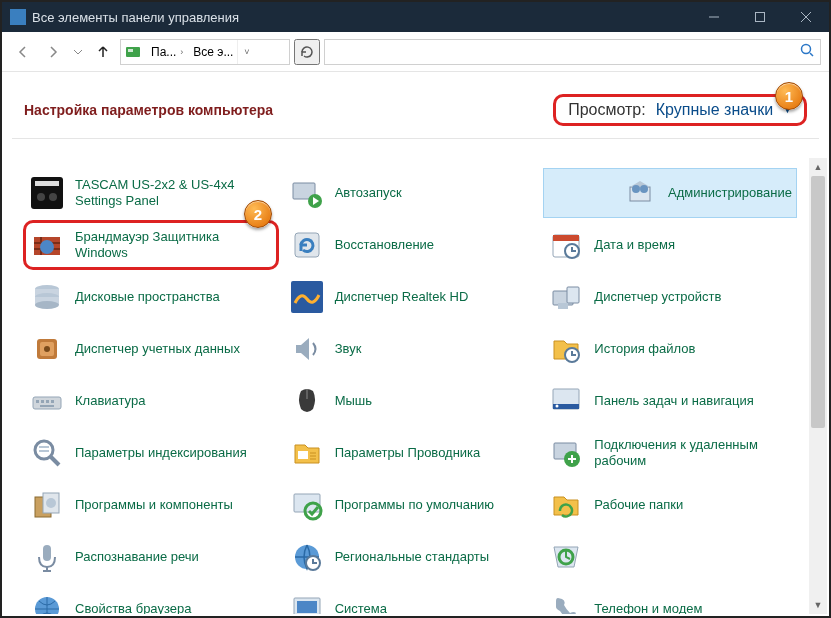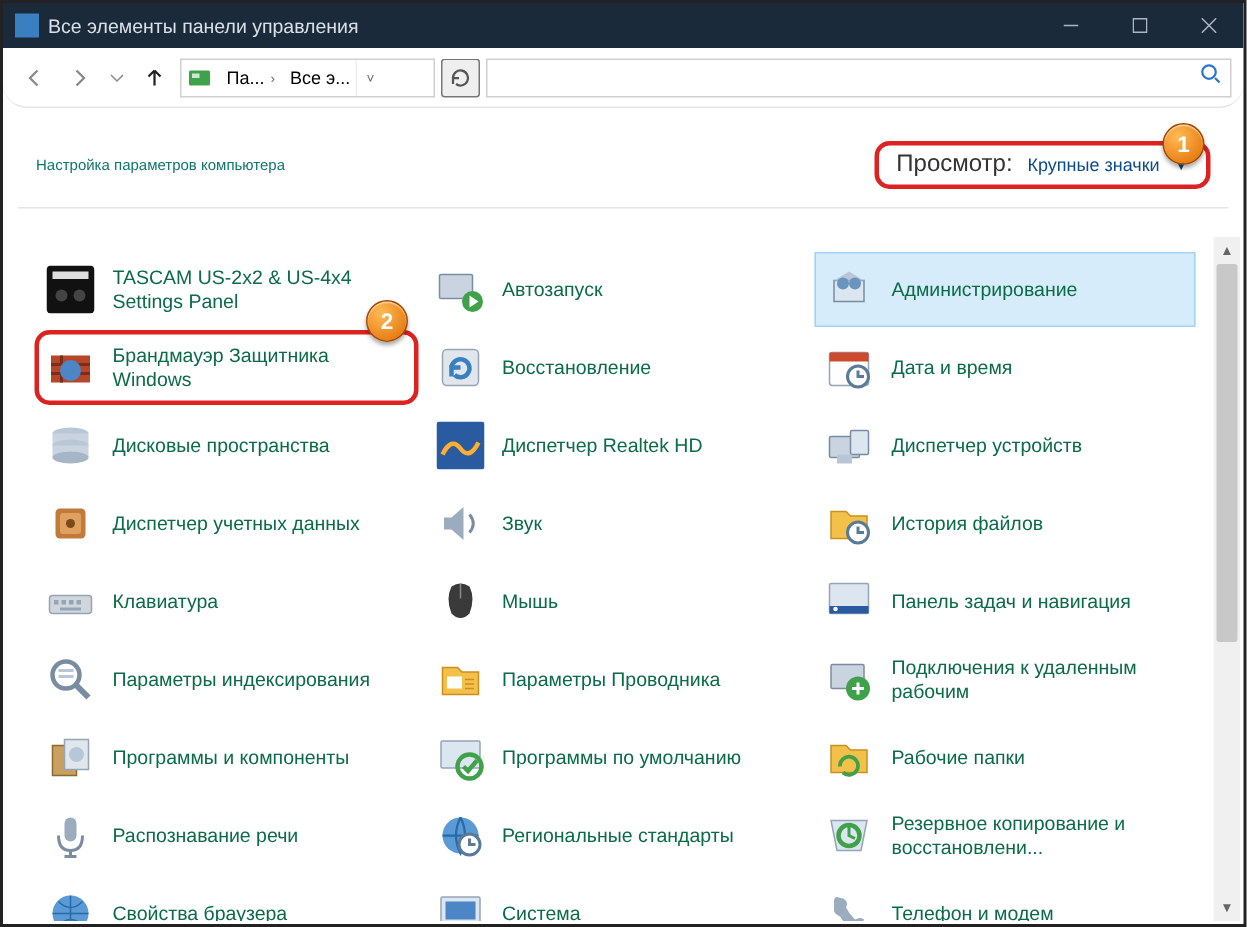--- a/index.html
+++ b/index.html
@@ -6,58 +6,58 @@
   body { background: #fff; }
   .window { width: 831px; height: 618px; border: 2px solid #222; position: relative; overflow: hidden; background: #fff; }
 
   
   .titlebar { height: 30px; background: #1b2a3a; display: flex; align-items: center; color: #d9e0e7; font-size: 13px; }
   .titlebar .title-icon { width: 16px; height: 16px; margin: 0 6px 0 8px; background: #3a7fbf; display: inline-block; }
   .titlebar .title-text { flex: 1; }
   .titlebar .win-btn { width: 46px; height: 30px; display:flex; align-items:center; justify-content:center; color:#aab6c3; }
 
   
-  .navbar { height: 40px; display:flex; align-items:center; padding: 4px 8px; gap:4px; border-bottom: 1px solid #e5e5e5; border-radius: 16px; }
+  .navbar { height: 40px; display:flex; align-items:center; padding: 4px 8px; gap:4px; border-bottom: 1px solid #e5e5e5; }
   .nav-btn { width:26px; height:26px; display:flex; align-items:center; justify-content:center; color:#888; border:none; background:transparent; }
   .nav-btn.enabled { color:#222; }
   .breadcrumb { flex: 0 0 auto; display:flex; align-items:center; border:1px solid #d0d0d0; height:26px; min-width: 170px; }
   .bc-icon { width:16px; height:16px; margin:0 4px; display:inline-block; }
   .bc-seg { display:flex; align-items:center; padding: 0 4px 0 6px; font-size:12px; height:100%; }
   .bc-seg .chev { margin-left:4px; color:#666; font-size:9px; }
   .bc-drop { width:18px; display:flex;align-items:center;justify-content:center; color:#666; font-size:9px; border-left:1px solid #eee; height:100%;}
   .refresh-btn { width:26px;height:26px;display:flex;align-items:center;justify-content:center;color:#555; }
   .searchbox { flex:1; height:26px; border:1px solid #d0d0d0; display:flex; align-items:center; position:relative; }
   .searchbox input { width:100%; border:none; outline:none; font-size:12px; padding:0 28px 0 6px; height:100%; background:transparent; }
   .searchbox .mag { position:absolute; right:6px; color:#555; }
 
   
   .header-row { padding: 22px 22px 12px 22px; display:flex; align-items:center; justify-content:space-between; }
-  .header-row h1 { font-size:10px; font-weight:400; color:#0f766e; }
+  .header-row h1 { font-size:14px; font-weight:700; color:#7f1d1d; }
   .viewbox { border:3px solid #d22; border-radius: 10px; padding: 4px 12px; display:flex; align-items:center; gap:10px; position:relative; }
   .viewbox .lbl { font-size:16px; color:#333; }
-  .viewbox .val { font-size:12px; color:#0a4c8a; }
+  .viewbox .val { font-size:16px; color:#0a4c8a; }
   .viewbox .dd { color:#0a4c8a; font-size:9px; }
 
   
   .badge { position:absolute; width:28px; height:28px; border-radius:50%; background: radial-gradient(circle at 35% 30%, #ffbb55, #e06a00); border:1px solid #a04800; box-shadow: 0 2px 3px rgba(0,0,0,.35), inset 0 1px 1px rgba(255,255,255,.6); color:#fff; font-weight:700; font-size:15px; display:flex; align-items:center; justify-content:center; z-index:20; }
   .badge-1 { top: 80px; right: 26px; }
   .badge-2 { top: 198px; left: 242px; }
 
   
   .divider { border-top:1px solid #e5e5e5; margin: 0 10px; }
   .content-wrap { position:absolute; top:156px; bottom:2px; left:2px; right:2px; overflow:hidden; }
   .scroll-area { position:absolute; top:0; bottom:0; left:0; right:18px; overflow:hidden; padding: 10px 12px 0 20px; }
   .scrollbar { position:absolute; right:0; top:0; bottom:0; width:18px; background:#f0f0f0; display:flex; flex-direction:column; }
   .scrollbar .arrow { height:18px; display:flex;align-items:center;justify-content:center; color:#666; font-size:9px; }
   .scrollbar .track { flex:1; position:relative; }
   .scrollbar .thumb { position:absolute; top:0; left:2px; right:2px; height:60%; background:#c8c8c8; border-radius:2px; }
 
   .grid { display:grid; grid-template-columns: repeat(3, 1fr); column-gap: 6px; row-gap: 2px; }
   .item { display:flex; align-items:center; min-height:50px; padding: 2px 4px; gap:10px; border:1px solid transparent; }
-  .item.selected { background:#d6ecfa; border-color:#a4d3f2; }
+  .item.selected { background:#d6ecfa; border-color:#a4d3f2;justify-content:flex-end; }
   .item .icon { width:36px; height:36px; flex-shrink:0; display:flex; align-items:center; justify-content:center; }
   .item .label { font-size:13px; color:#0a6b46; line-height:1.2; word-break: break-word; }
   .item-2-wrap { position:relative; }
   .item-2-border { position:absolute; inset:-1px -2px; border:3px solid #d22; border-radius:10px; pointer-events:none; }
 
   
   .ic { width:32px; height:32px; }
 </style>
 </head>
 <body>
@@ -396,21 +396,20 @@
             <div class="label">Региональные стандарты</div>
           </div>
           <div class="item">
             <div class="icon">
               <svg class="ic" viewBox="0 0 32 32">
                 <path d="M4 6 H28 L24 26 H8 Z" fill="#dce6f0" stroke="#94a5b6"></path>
                 <circle cx="16" cy="16" r="7" fill="none" stroke="#3fa24a" stroke-width="3"></circle>
                 <path d="M16 10 V16 L20 18" stroke="#3fa24a" stroke-width="2" fill="none"></path>
               </svg>
             </div>
-            <div class="label">Резервное копирование и восстановлени...</div>
           </div>
           <div class="item">
             <div class="icon">
               <svg class="ic" viewBox="0 0 32 32">
                 <circle cx="16" cy="16" r="12" fill="#5a9ad6"></circle>
                 <path d="M4 16 H28 M16 4 V28 M8 8 Q16 16 24 8 M8 24 Q16 16 24 24" fill="none" stroke="#2a6aa6"></path>
               </svg>
             </div>
             <div class="label">Свойства браузера</div>
           </div>

